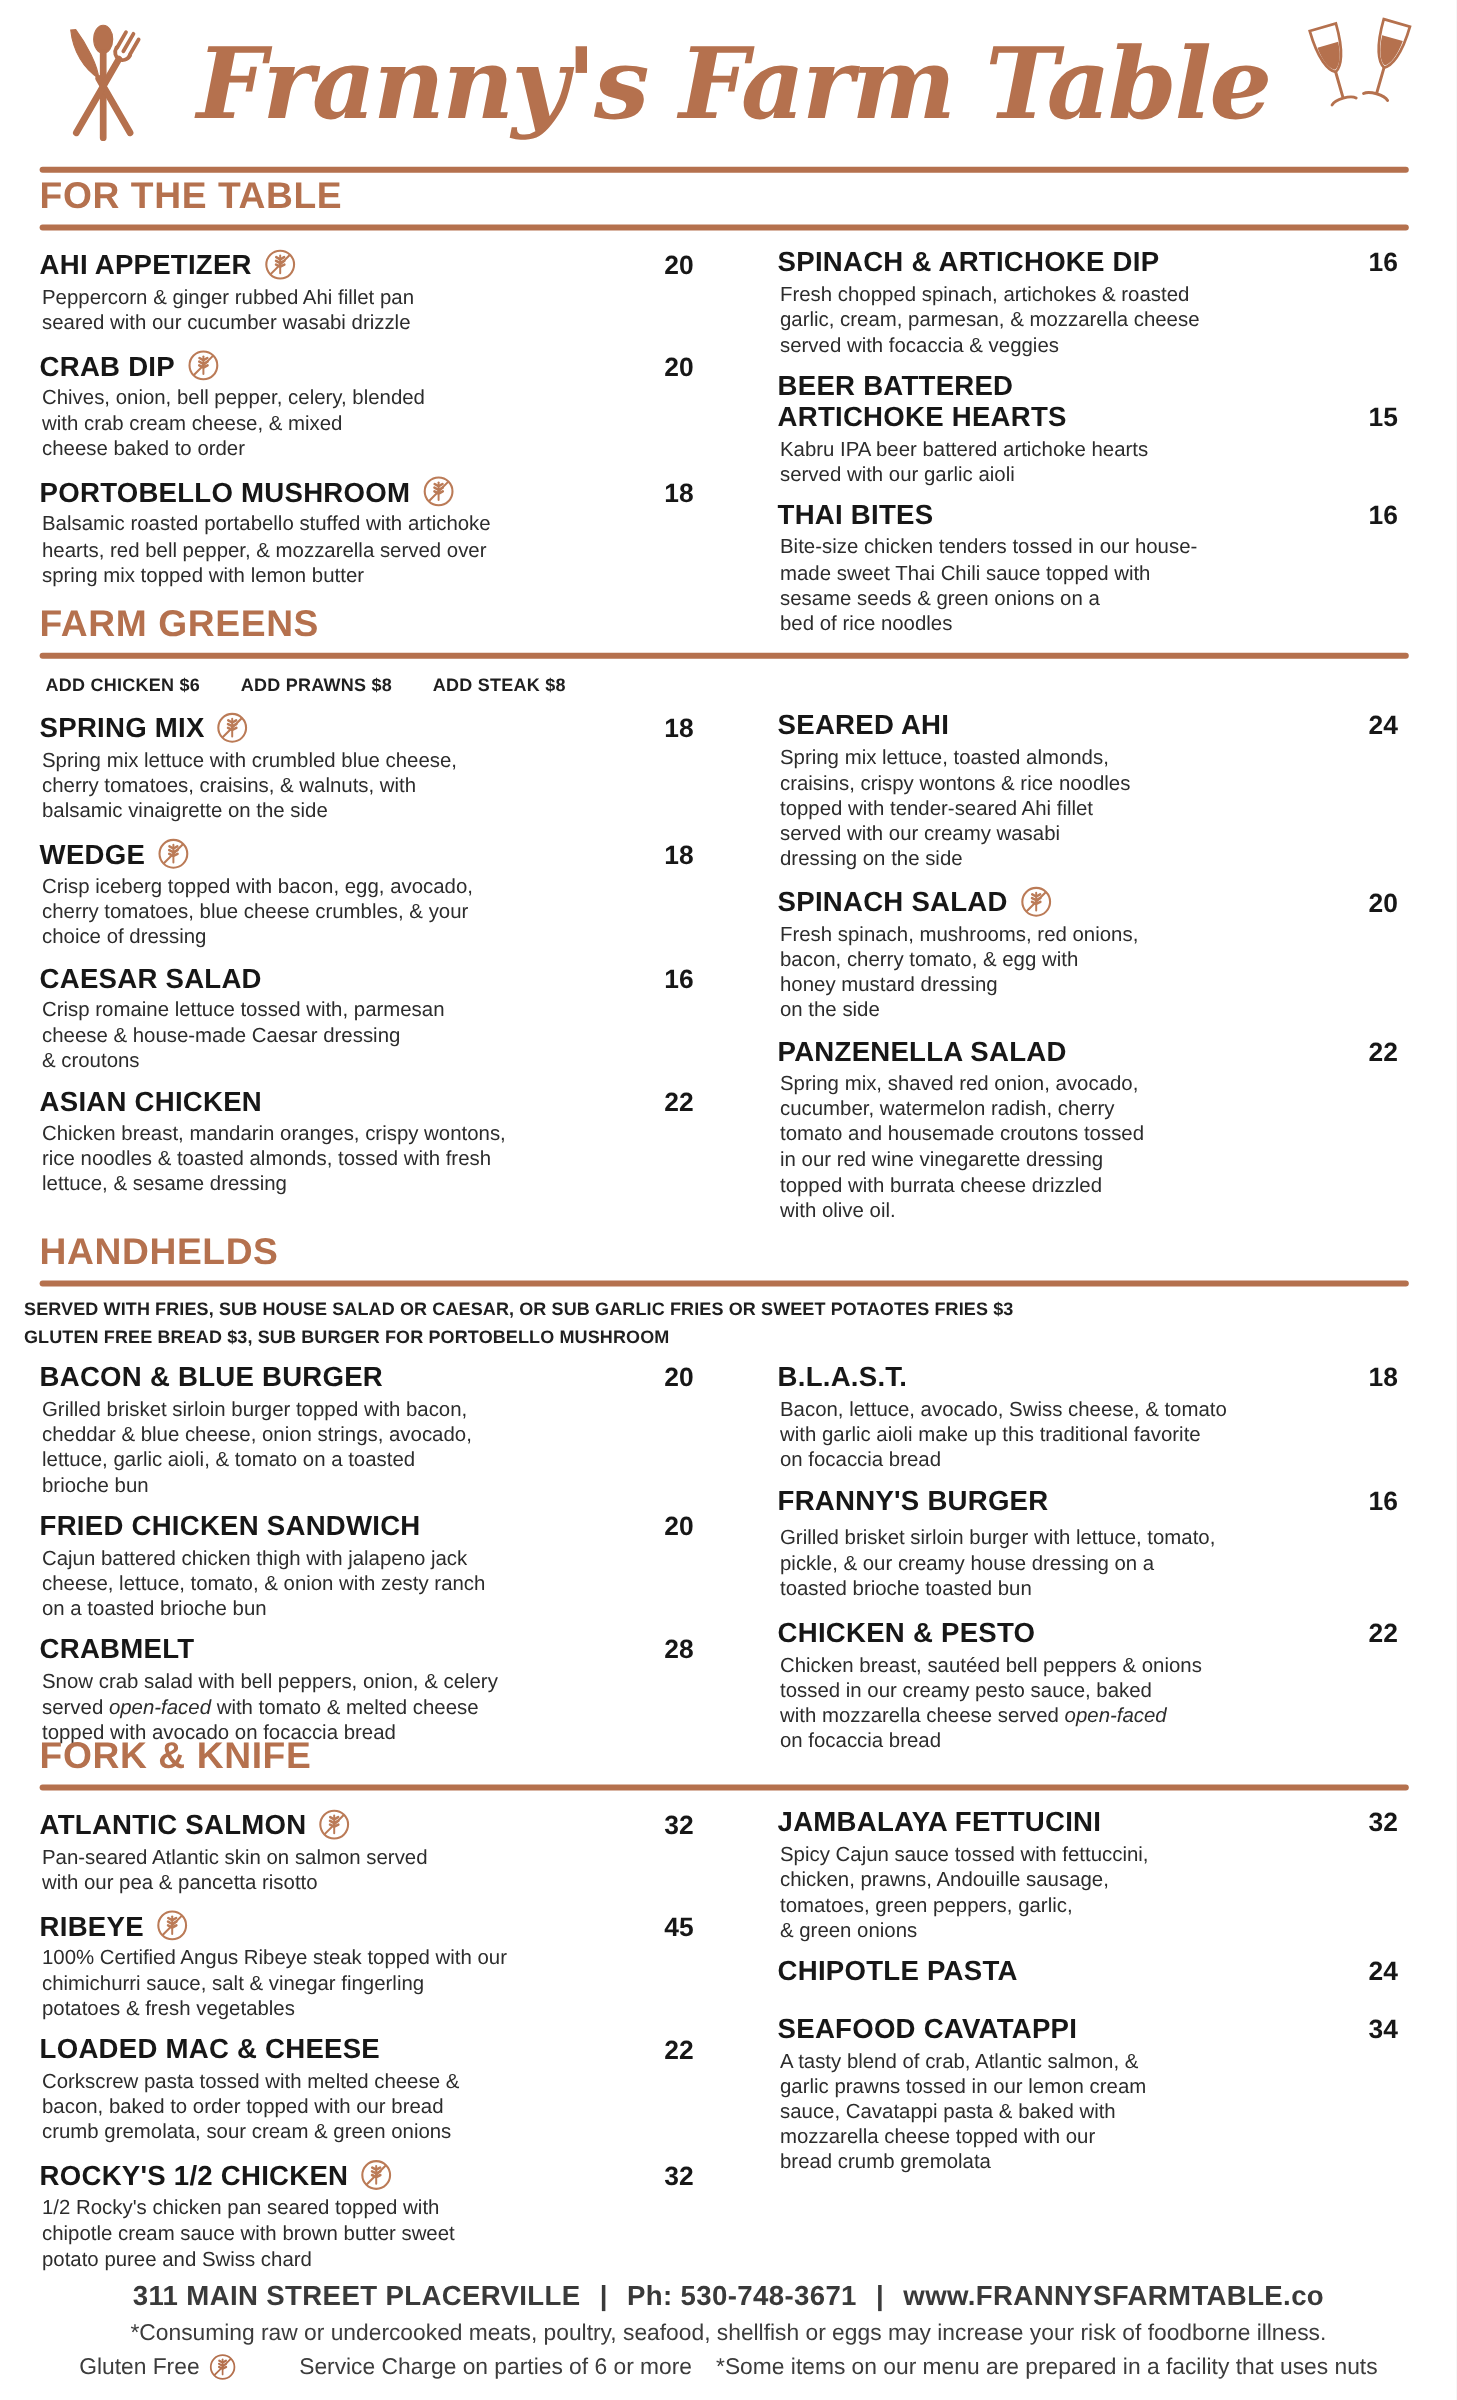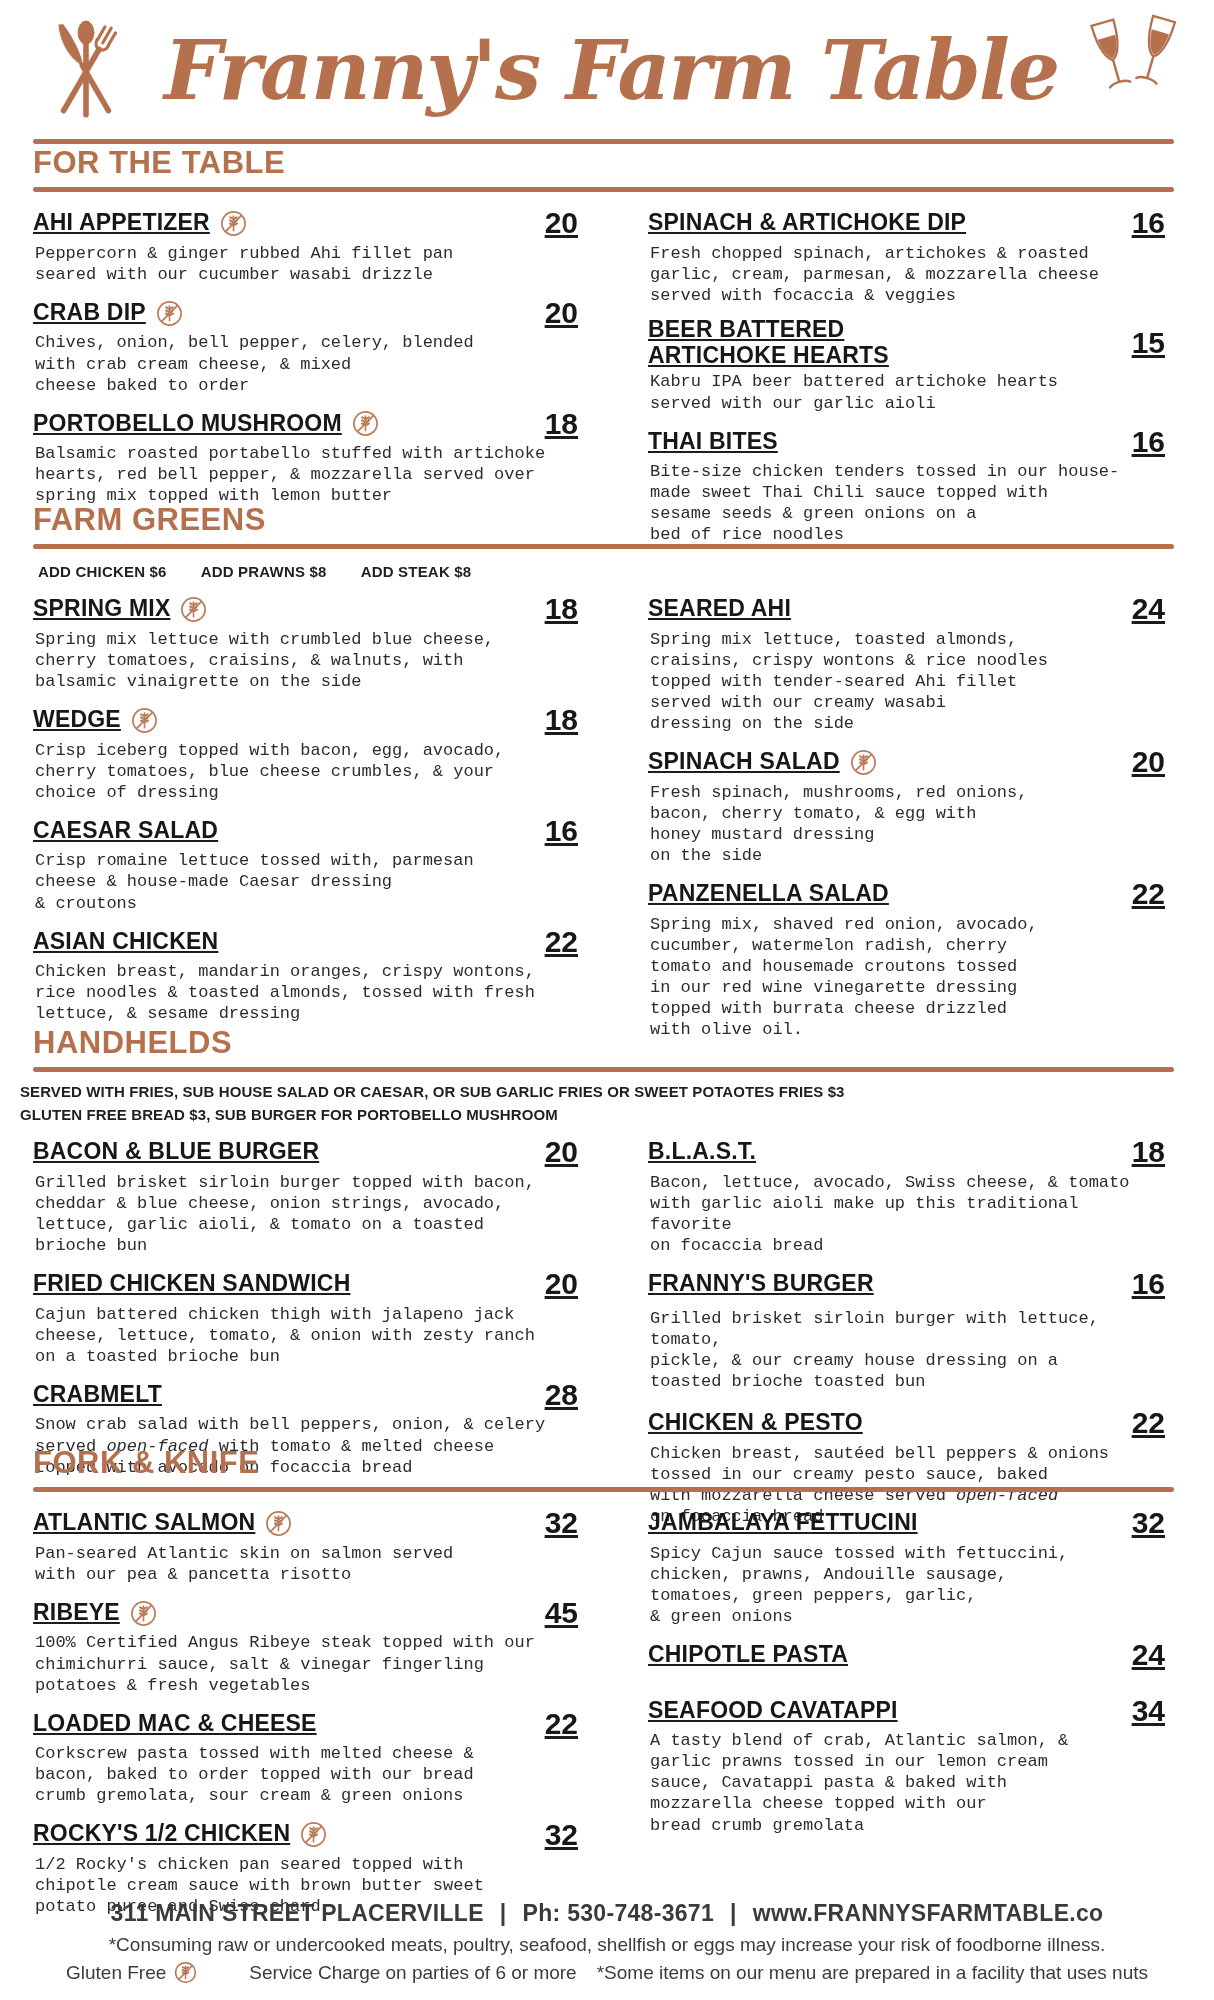--- a/index.html
+++ b/index.html
@@ -14,25 +14,25 @@
   .hdr-icon{flex:none;color:#b5714e;}
   .top-rule{position:absolute;top:139px;left:33px;right:40px;height:5px;background:#b5714e;border-radius:3px;}
   
   .section{position:absolute;left:0;right:0;}
   .sec-title{margin:0 0 7px 33px;font-size:31px;font-weight:bold;letter-spacing:.5px;color:#b5714e;line-height:1.1;}
   .sec-rule{height:5px;background:#b5714e;margin:0 40px 0 33px;border-radius:3px;}
   .cols{display:flex;padding:14px 49px 0 33px;box-sizing:border-box;}
   .colL{width:545px;margin-right:70px;flex:none;}
   .colR{flex:1;min-width:0;}
   .item{margin-bottom:11px;}
-  .head{display:flex;align-items:center;text-decoration:underline;}
+  .head{display:flex;align-items:flex-end;}
   .nm{font-size:23px;font-weight:bold;color:#171717;letter-spacing:.2px;line-height:1.12;white-space:pre-line;}
-  .price{margin-left:auto;padding-left:12px;font-size:30px;font-weight:bold;color:#171717;line-height:1.12;}
+  .price{margin-left:auto;padding-left:12px;font-size:22px;font-weight:bold;color:#171717;line-height:1.12;}
   .gf{width:27px;height:27px;flex:none;margin-left:10px;margin-top:1px;color:#bb7b57;}
-  .desc{margin:3px 0 0 2px;font-size:17px;line-height:1.24;color:#2c2c2c;white-space:pre-line;font-family:Liberation Mono, monospace;}
+  .desc{margin:3px 0 0 2px;font-size:17px;line-height:1.24;color:#2c2c2c;white-space:pre-line;}
   .desc em{font-style:italic;}
   
   .addons{display:flex;margin:14px 0 0 38px;font-size:15px;font-weight:bold;color:#1f1f1f;letter-spacing:.2px;}
   .addons span{margin-right:34px;text-align:center;}
   .addons span:last-child{margin-right:0;}
   
   .notes{margin:9px 0 0 20px;font-size:15px;font-weight:bold;color:#1f1f1f;line-height:1.5;letter-spacing:.1px;}
   
   .footer{position:absolute;left:0;right:0;top:1900px;text-align:center;}
   .f1{font-size:23px;font-weight:bold;color:#3a3a3a;letter-spacing:.3px;}

